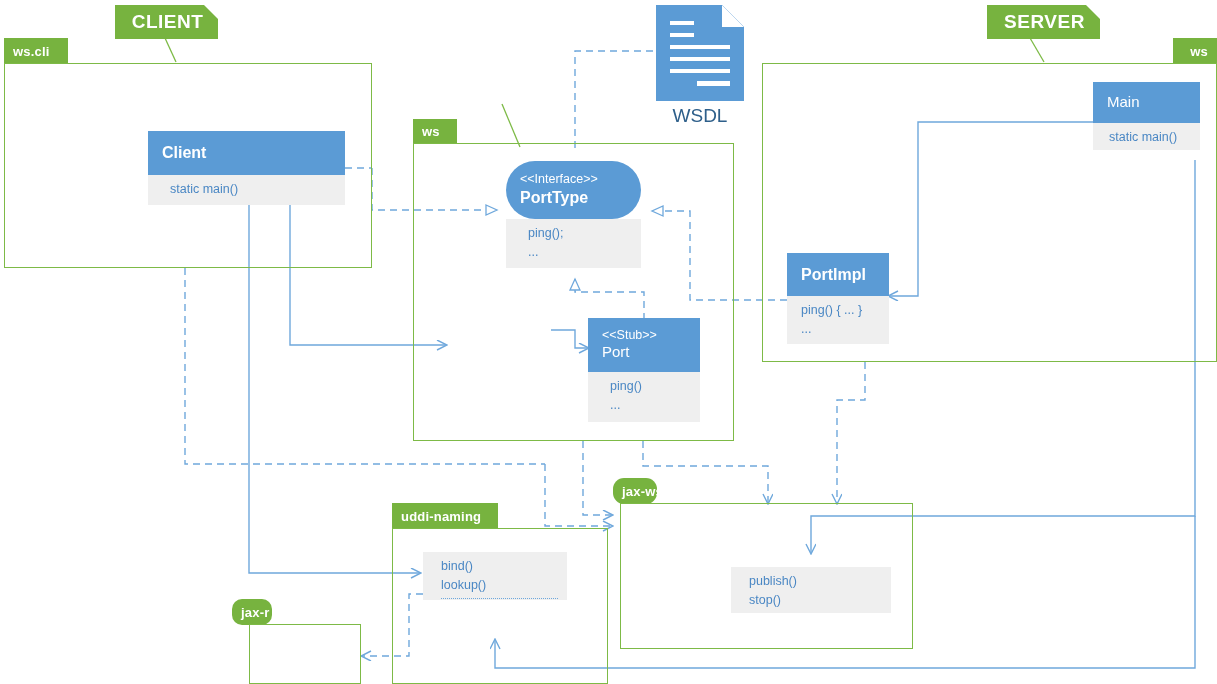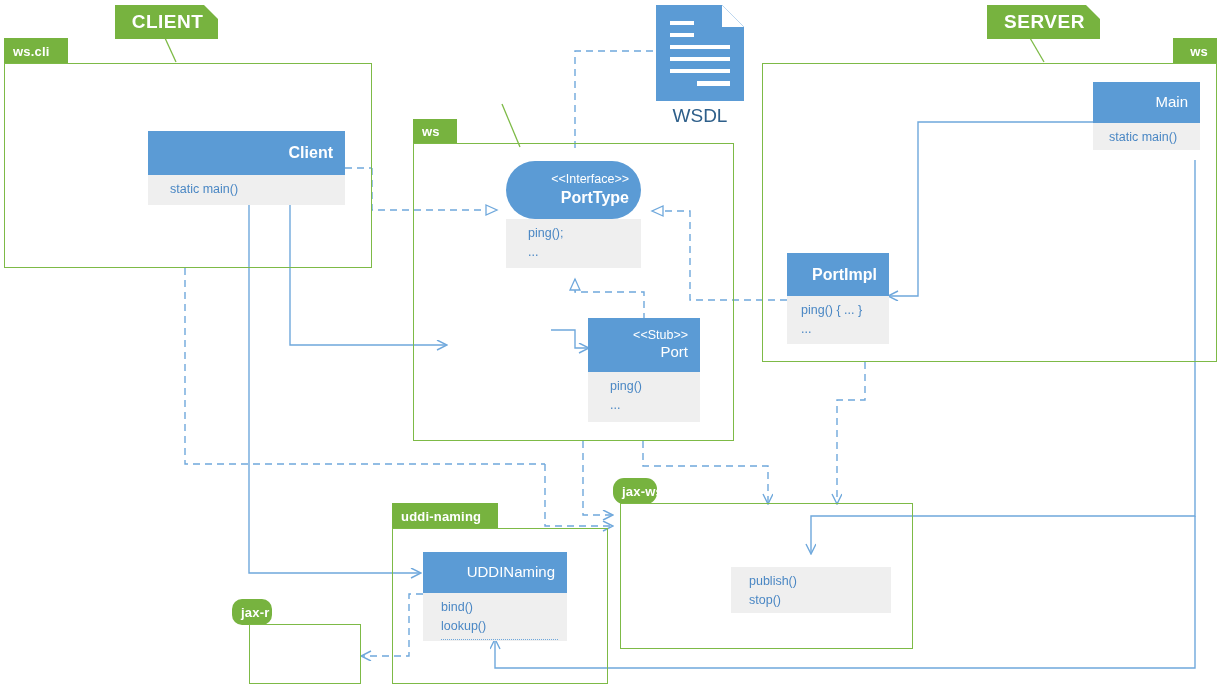--- a/index.html
+++ b/index.html
@@ -46,21 +46,20 @@
     box-sizing: border-box;
   }
   .cls-head {
     background: #5b9bd5;
     color: #ffffff;
     box-sizing: border-box;
     padding: 7px 12px 7px 14px;
     display: flex;
     flex-direction: column;
     justify-content: center;
-    align-items: flex-end;
   }
   .cls-stereo {
     font-size: 12.5px;
     font-weight: normal;
     line-height: 1.25;
   }
   .cls-title {
     font-size: 16px;
     font-weight: bold;
     line-height: 1.25;
@@ -307,23 +306,20 @@
     <div class="cls-head" style="height:43px;">
       <div class="cls-title">PortImpl</div>
     </div>
     <div class="cls-body" style="height:48px; padding-left:14px;">
       <div>ping() { ... }</div>
       <div>...</div>
     </div>
   </div>
 
   <div class="cls" style="left:423px; top:552px; width:144px;">
-    <div class="cls-head" style="height:41px;">
-      <div class="cls-title plain">UDDINaming</div>
-    </div>
     <div class="cls-body" style="height:48px; padding-left:18px;">
       <div>bind()</div>
       <div>lookup()</div>
       <div class="dotted-sep"></div>
     </div>
   </div>
 
   <div class="cls" style="left:731px; top:553px; width:160px;">
     <div class="cls-body" style="height:46px; padding-left:18px;margin-top:14px;">
       <div>publish()</div>

